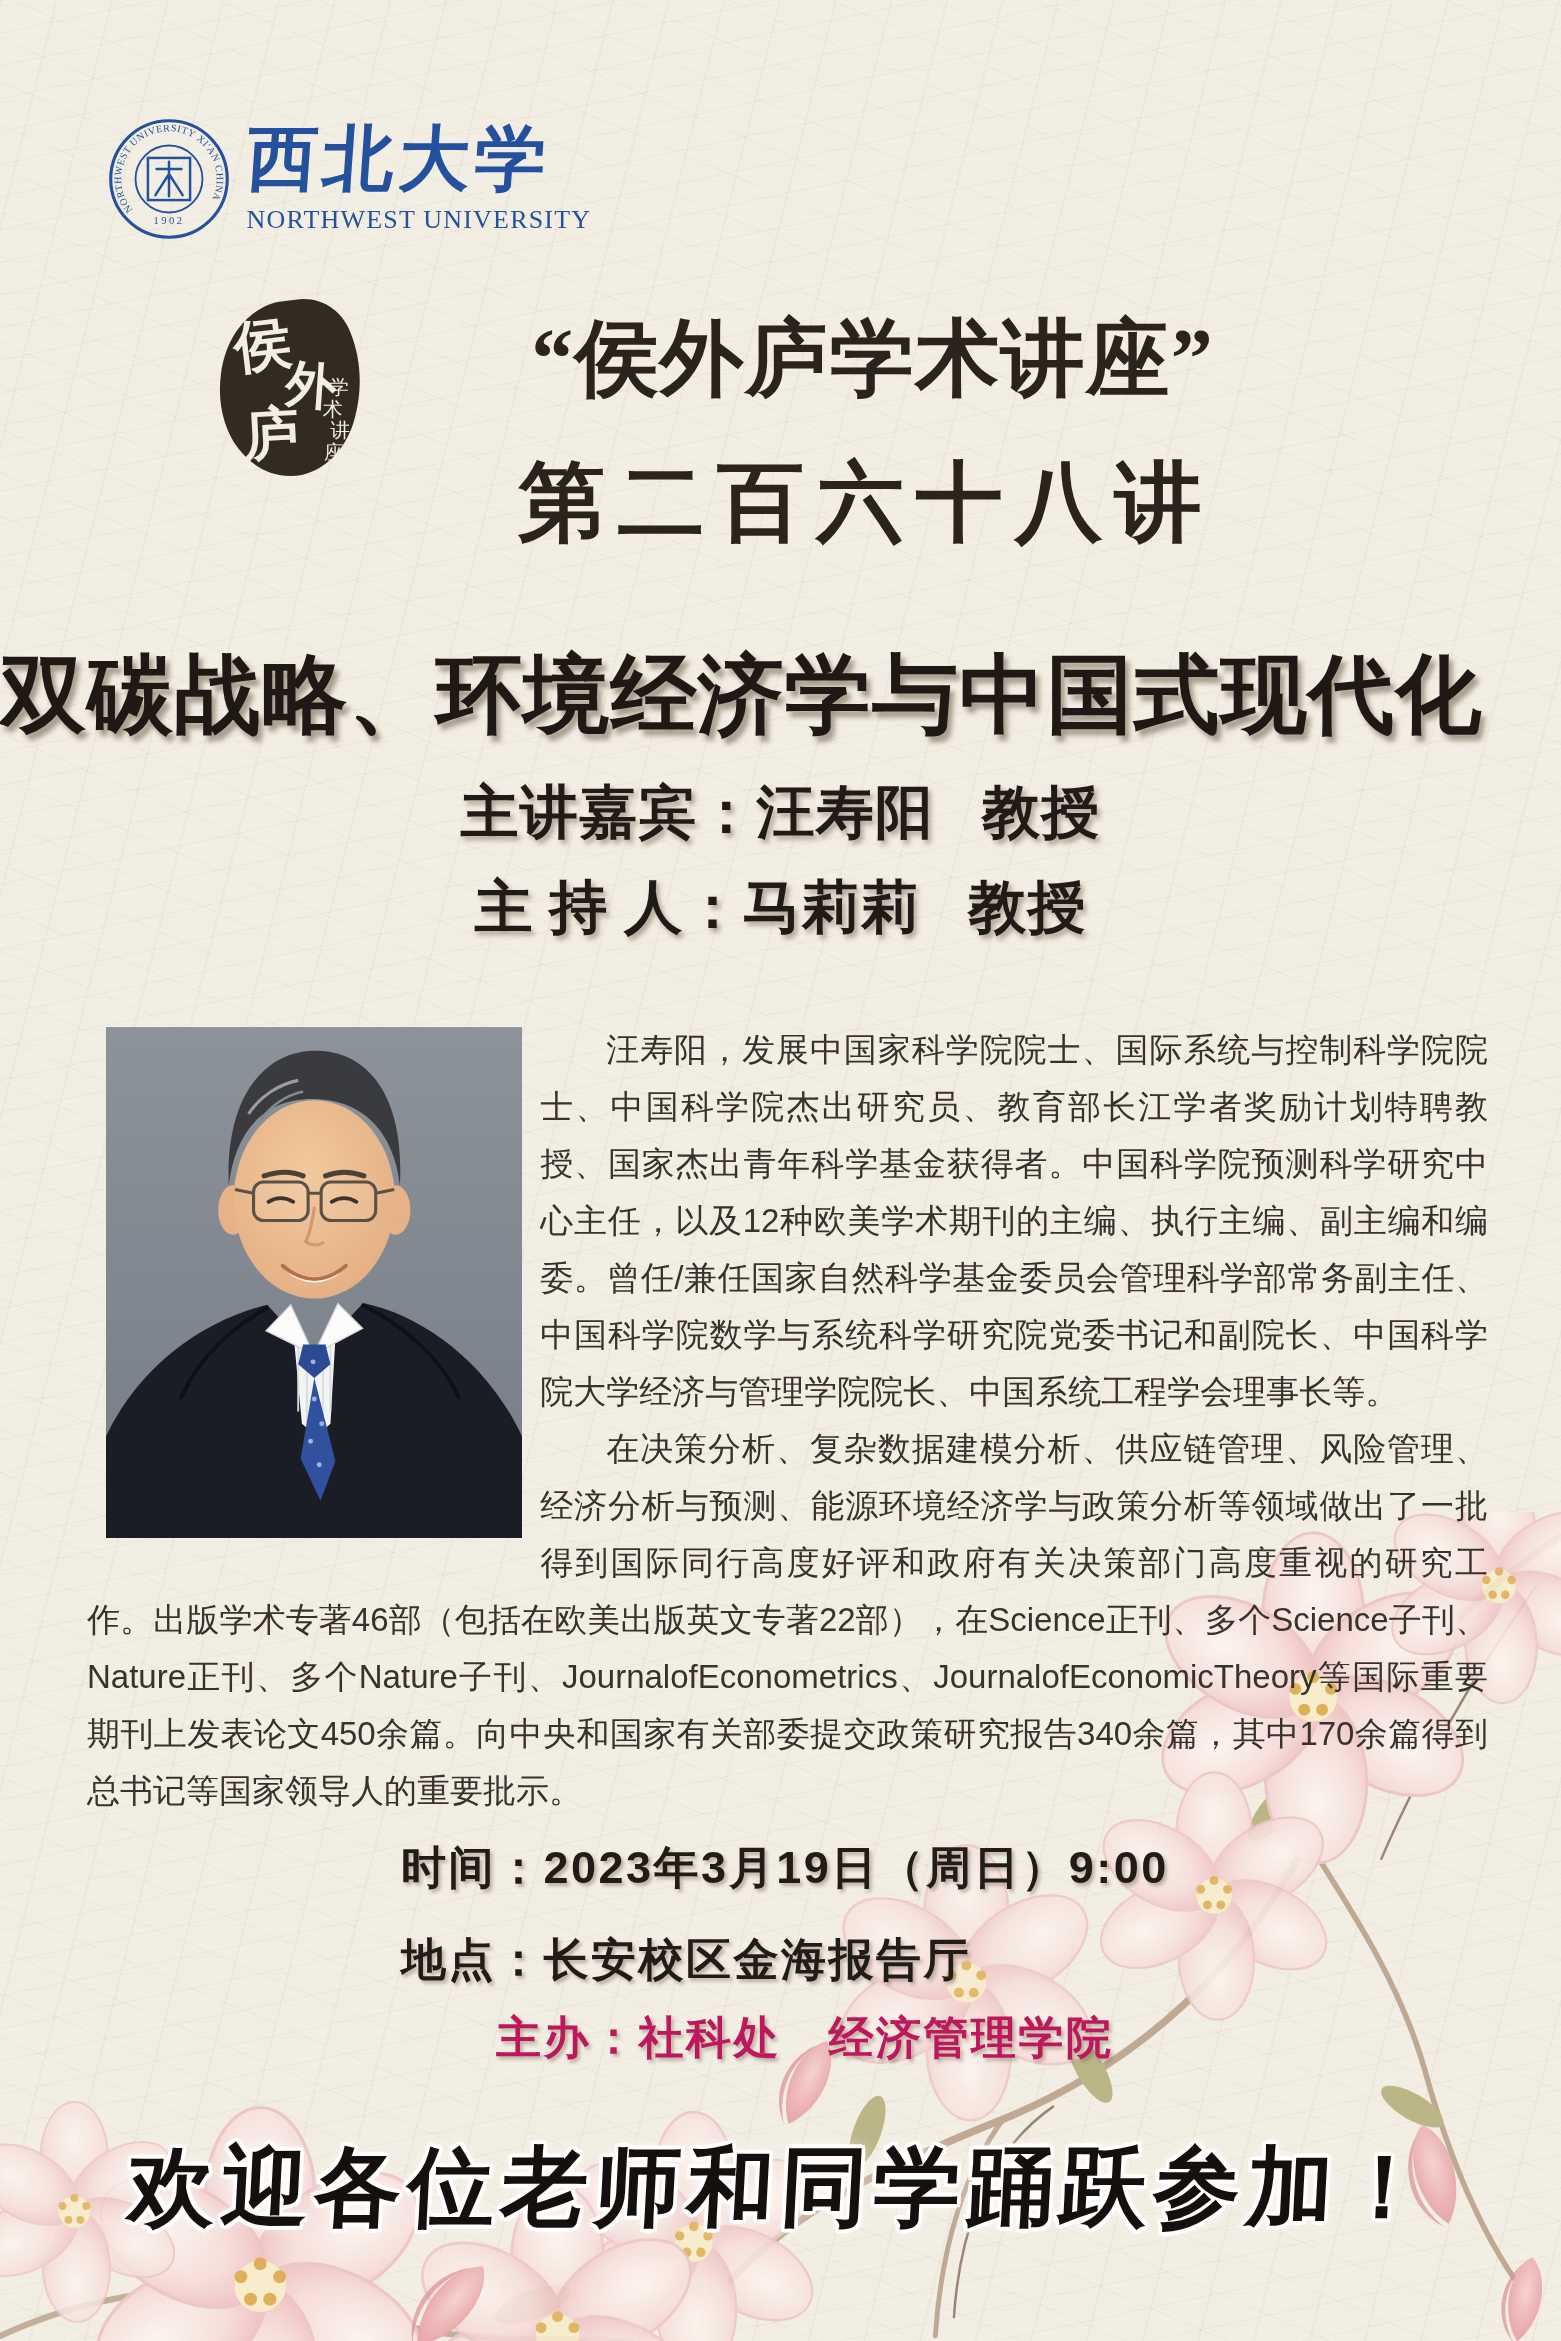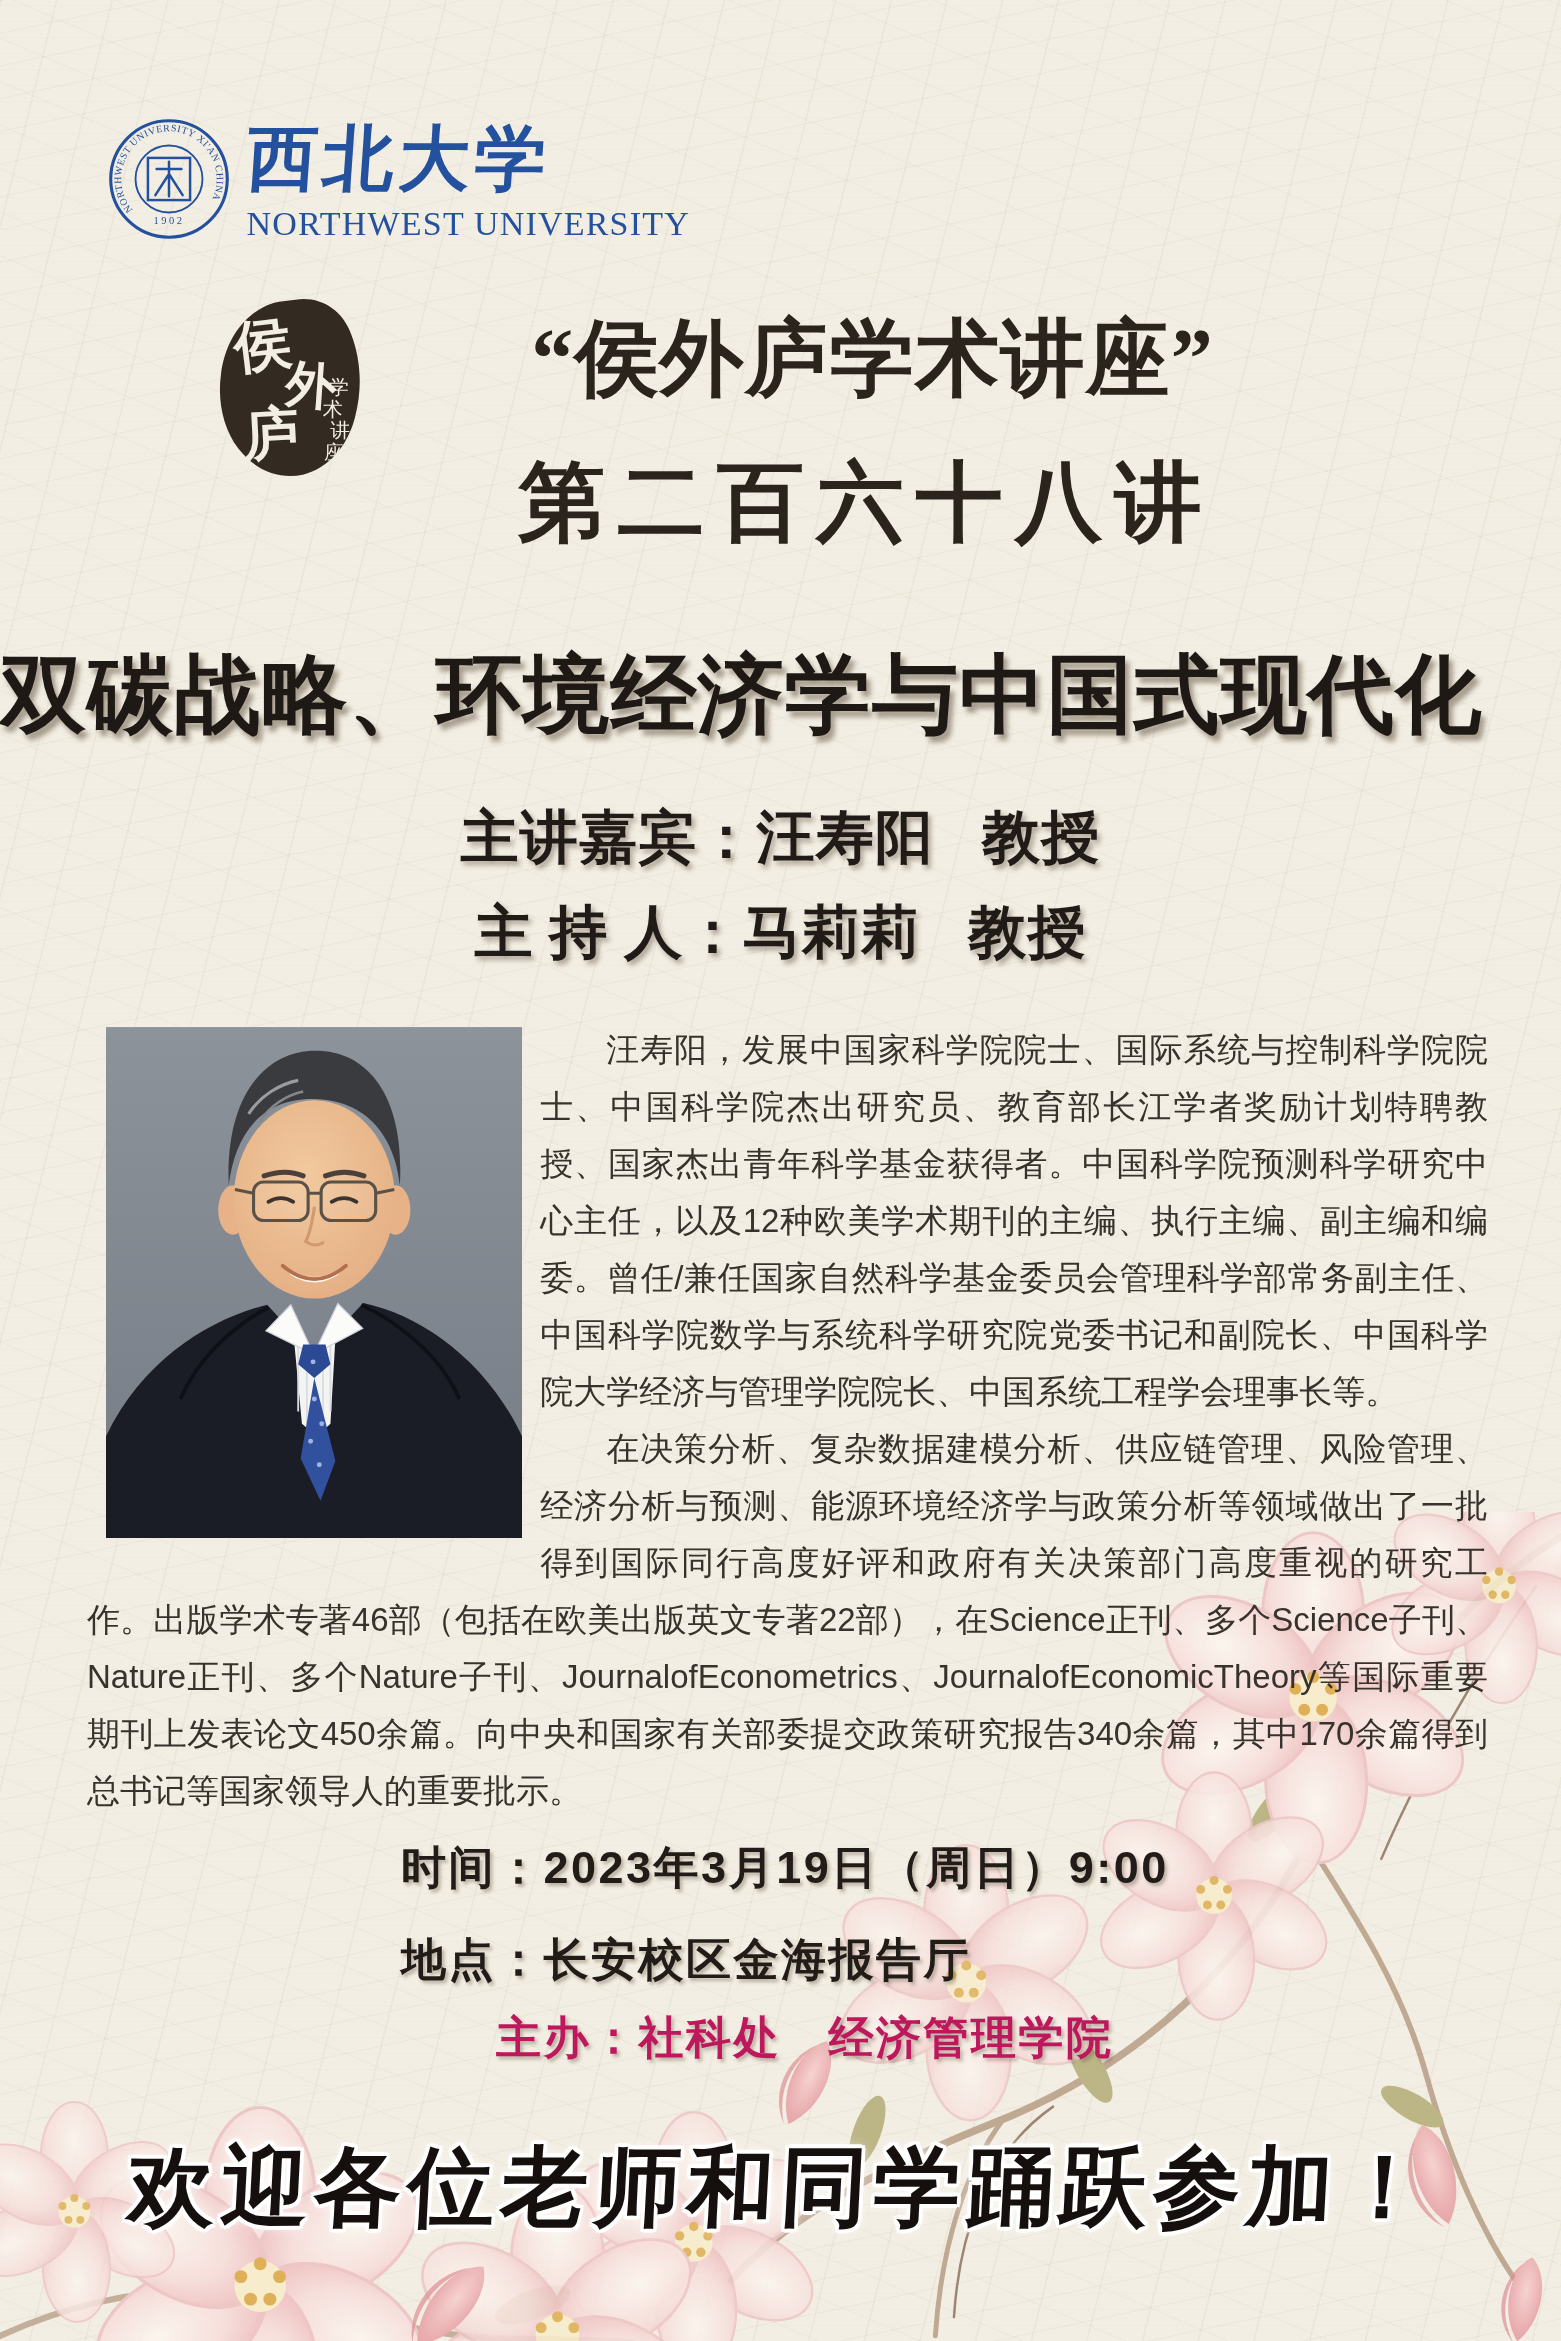--- a/index.html
+++ b/index.html
@@ -14,37 +14,37 @@
   .flowers{position:absolute;left:0;top:1512px;width:1561px;height:830px;z-index:2;opacity:.85;}
   .block{position:absolute;z-index:3;}
 
   
   .logo{left:107px;top:93px;display:flex;align-items:flex-start;color:#24519e;}
   .seal-svg{width:124px;height:124px;margin-top:23.5px;}
   .logo-text{margin-left:15.5px;padding-top:31px;}
   .logo-cn{font-family:"Liberation Serif","DejaVu Serif",serif;font-weight:700;
            font-size:71px;line-height:1;letter-spacing:5px;transform:skewX(-4deg);}
   .logo-en{margin-top:10px;font-family:"Liberation Serif","DejaVu Serif",serif;
-           font-size:34px;letter-spacing:1.2px;}
+           font-size:26px;letter-spacing:1.2px;}
 
   
   .ink-seal{left:216px;top:296px;width:152px;height:183px;}
   .series{left:347px;top:313px;width:867px;text-align:right;color:#2b241d;
           font-family:"Liberation Serif","DejaVu Serif",serif;font-weight:900;}
   .series-line1{font-size:84px;line-height:1.1;letter-spacing:1.2px;}
   .series-line2{font-size:87px;line-height:1.1;letter-spacing:12.4px;margin-top:50px;}
 
   
   .main-title{left:0;top:637px;width:100%;margin:0;text-align:left;
       font-size:86px;font-weight:900;letter-spacing:1.2px;color:#1e1915;
       font-family:"Liberation Sans","DejaVu Sans",sans-serif;
       text-shadow:4.3px 5.6px 5.6px rgba(90,75,55,.5);}
 
   
-  .speakers{left:0;top:809px;width:100%;text-align:center;color:#201b17;
+  .speakers{left:0;top:784px;width:100%;text-align:center;color:#201b17;
       font-family:"Liberation Serif","DejaVu Serif",serif;font-weight:900;}
   .speaker-line{font-size:58px;letter-spacing:1.2px;line-height:1;margin-bottom:37px;
       text-shadow:3.1px 3.7px 5px rgba(90,75,60,.45);}
   .speaker-suffix{margin-left:48px;}
 
   
   .bio{left:87px;top:1021px;width:1401px;color:#38322d;
        font-size:33px;line-height:57px;text-align:justify;}
   .bio p{margin:0;text-indent:2em;}
   .photo-wrap{float:left;width:416px;height:511px;margin:6.2px 18.6px 15px 18.6px;}

